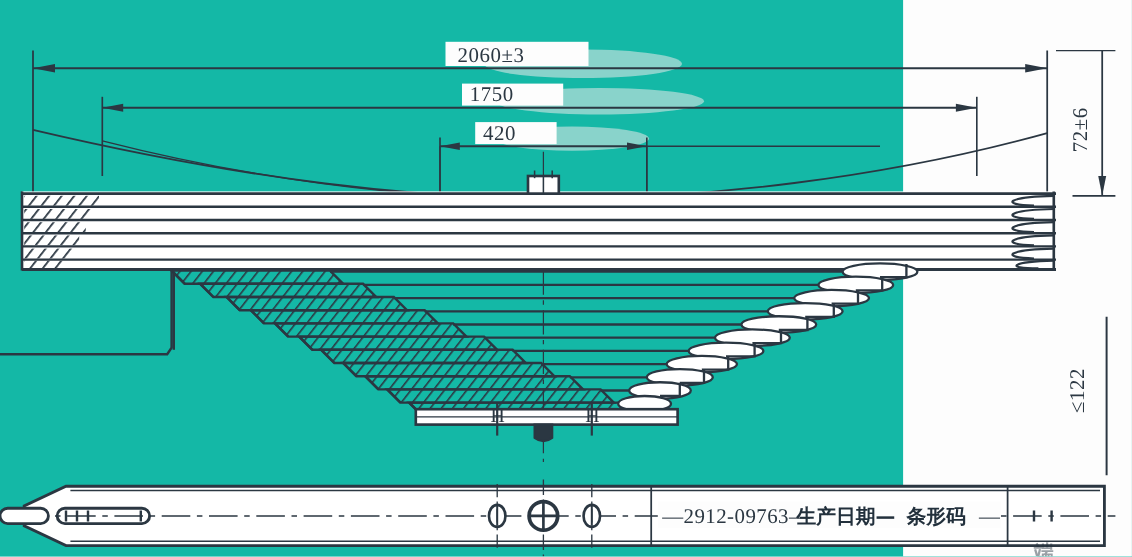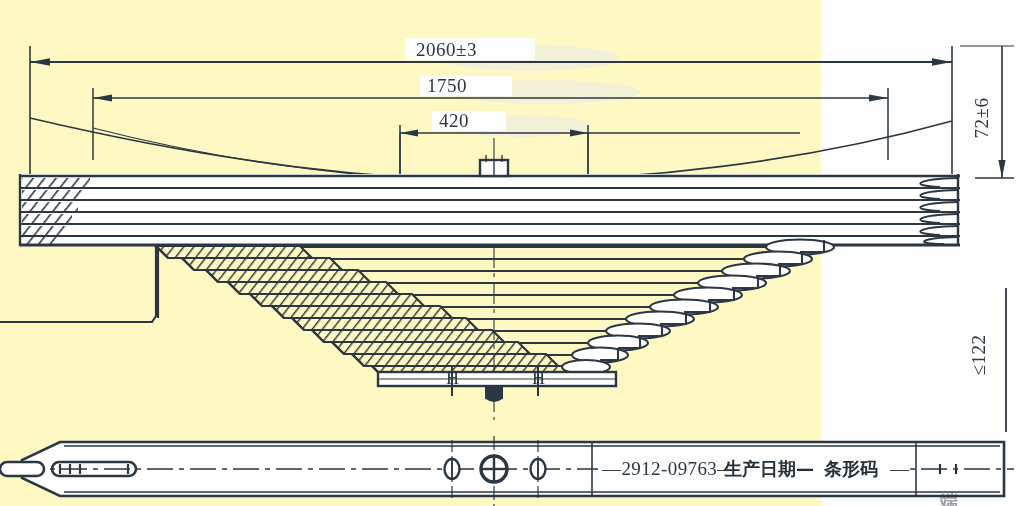--- a/index.html
+++ b/index.html
@@ -3,21 +3,21 @@
 <meta charset="utf-8">
 <style>
   html,body{margin:0;padding:0;}
   body{
     width:1029px;height:506px;
     background:#fdfdfd;
     font-family:"Liberation Serif", serif;
     overflow:hidden;
     position:relative;
   }
-  #stage{position:relative;width:821px;height:506px;background:#fef9c3;}
+  #stage{position:relative;width:821px;height:506px;background:#14b8a6;}
   #stage svg{position:absolute;left:0;top:0;}
   .dimtext{
     font-family:"Liberation Serif", serif;
     font-size:19px;
     fill:#2b3742;
     letter-spacing:0.5px;
   }
   .dimtext-sm{
     font-family:"Liberation Serif", serif;
     font-size:18px;

